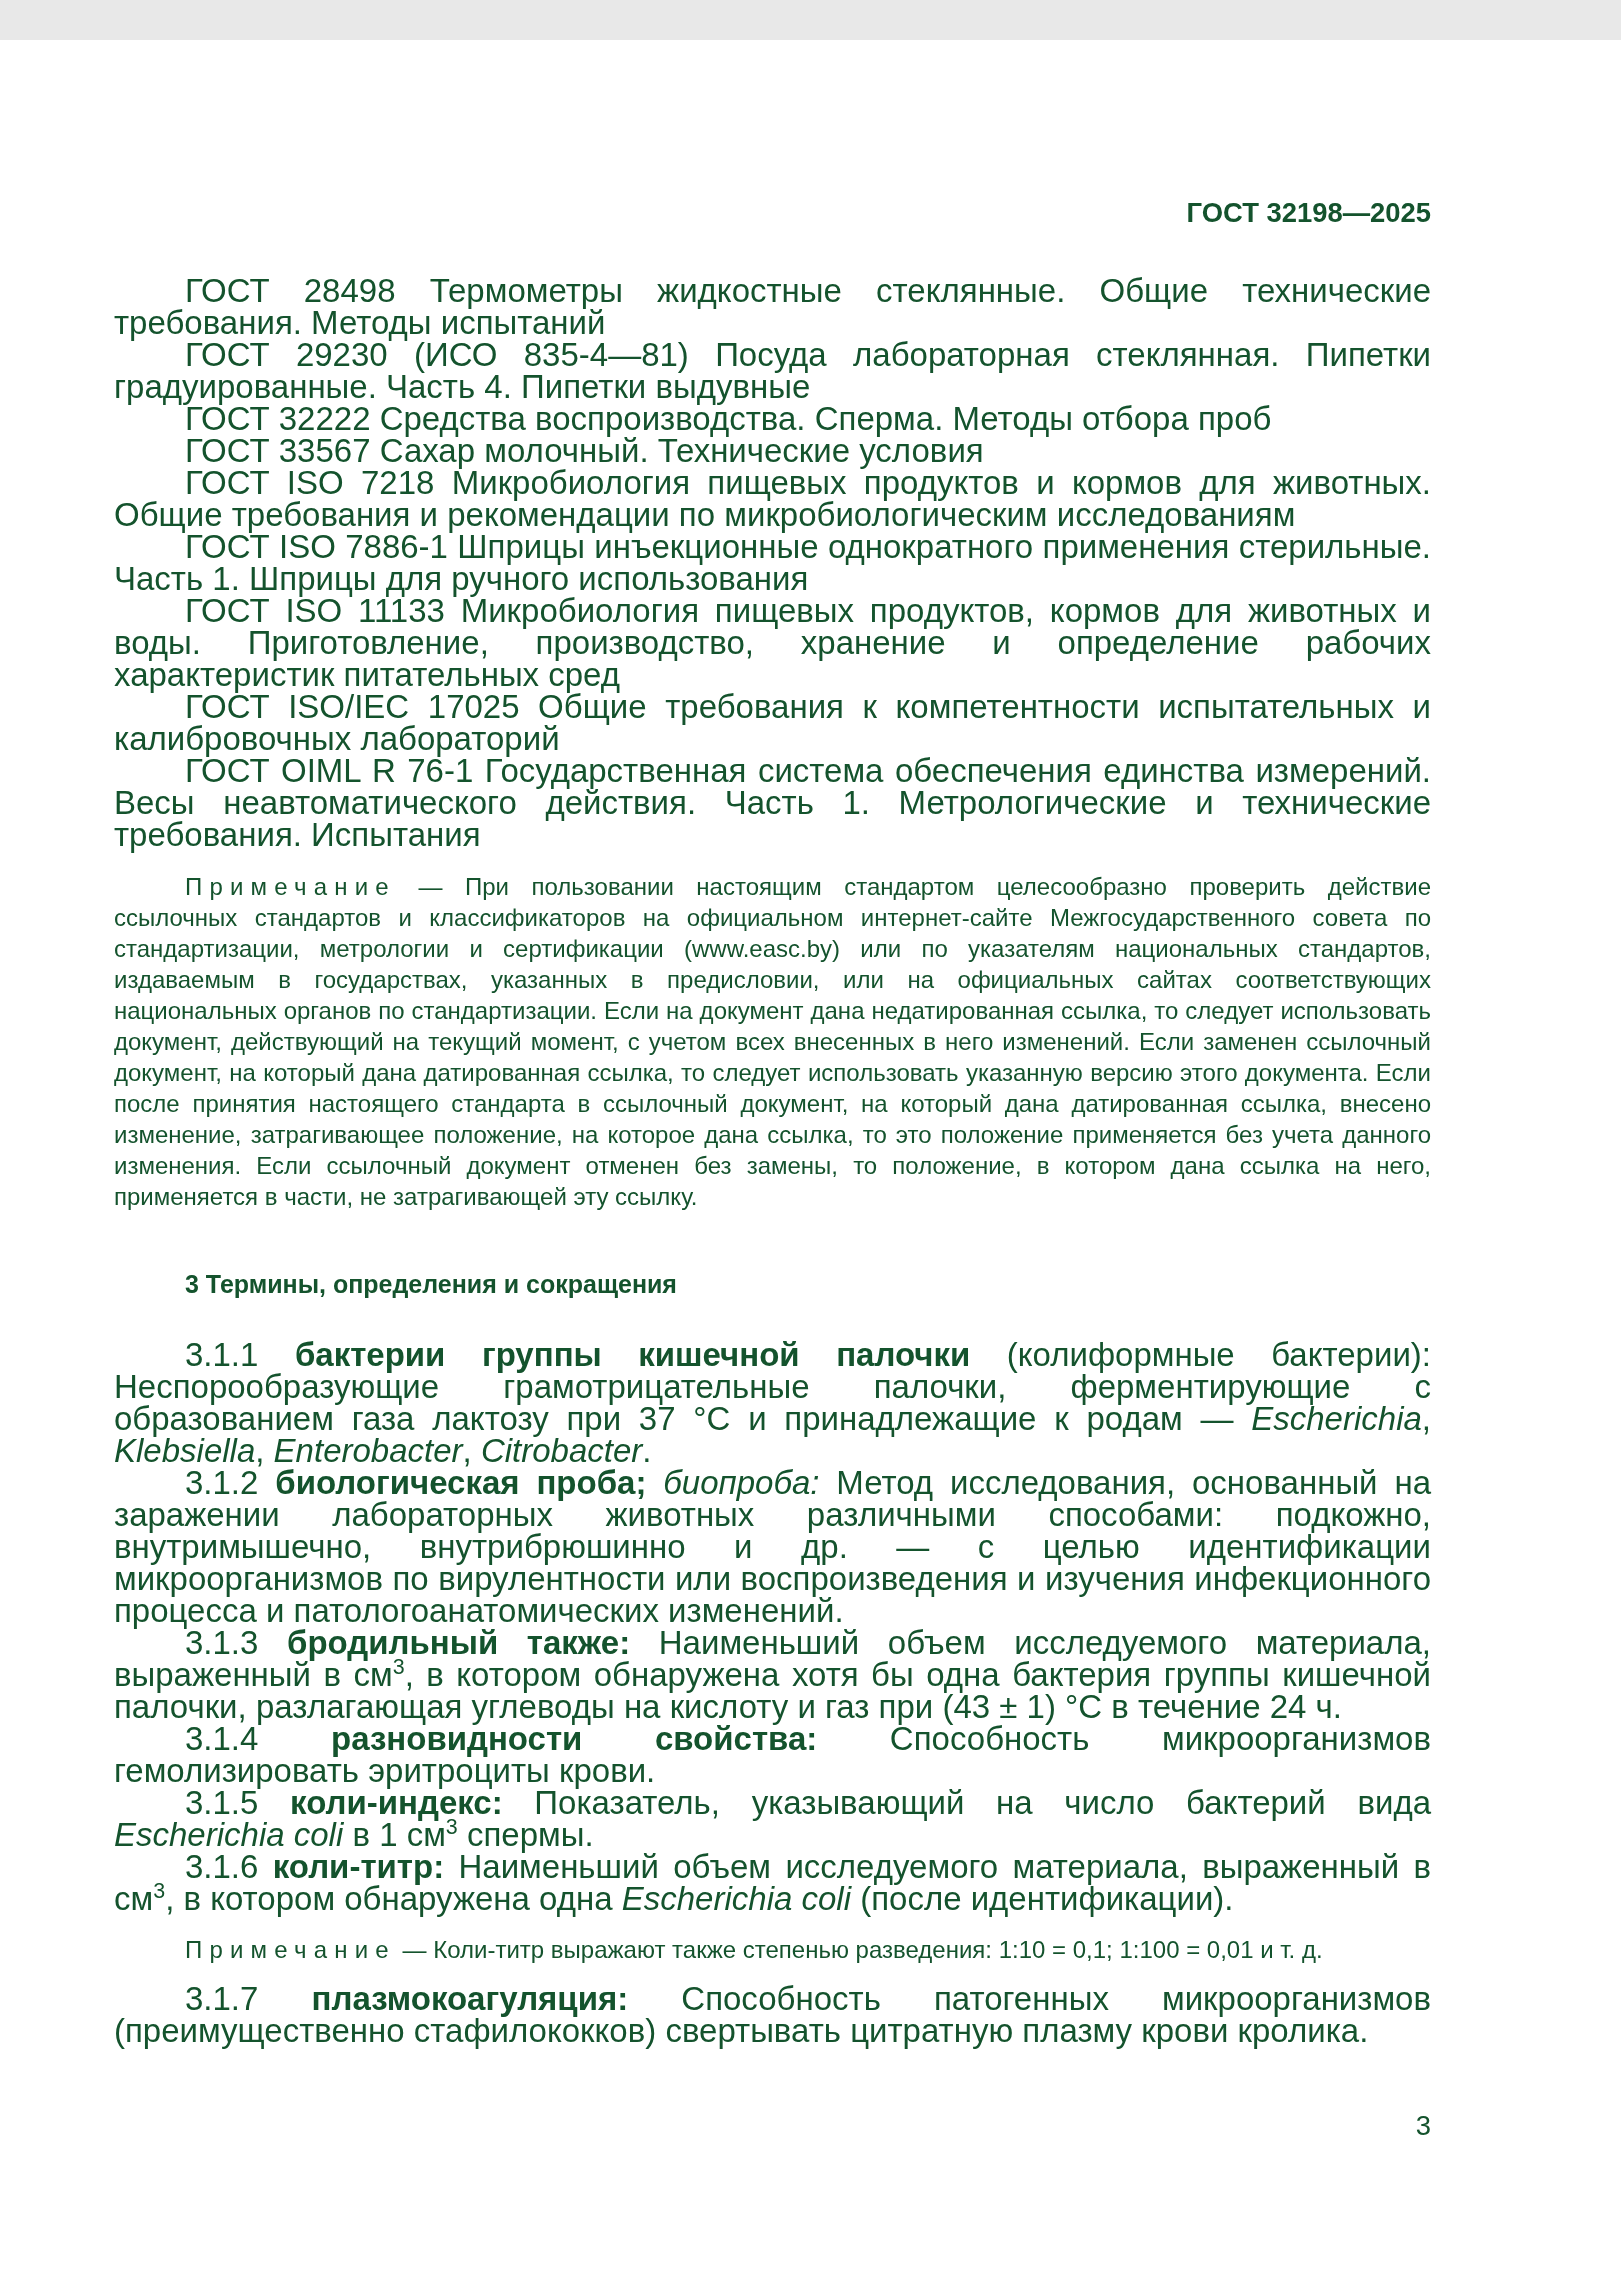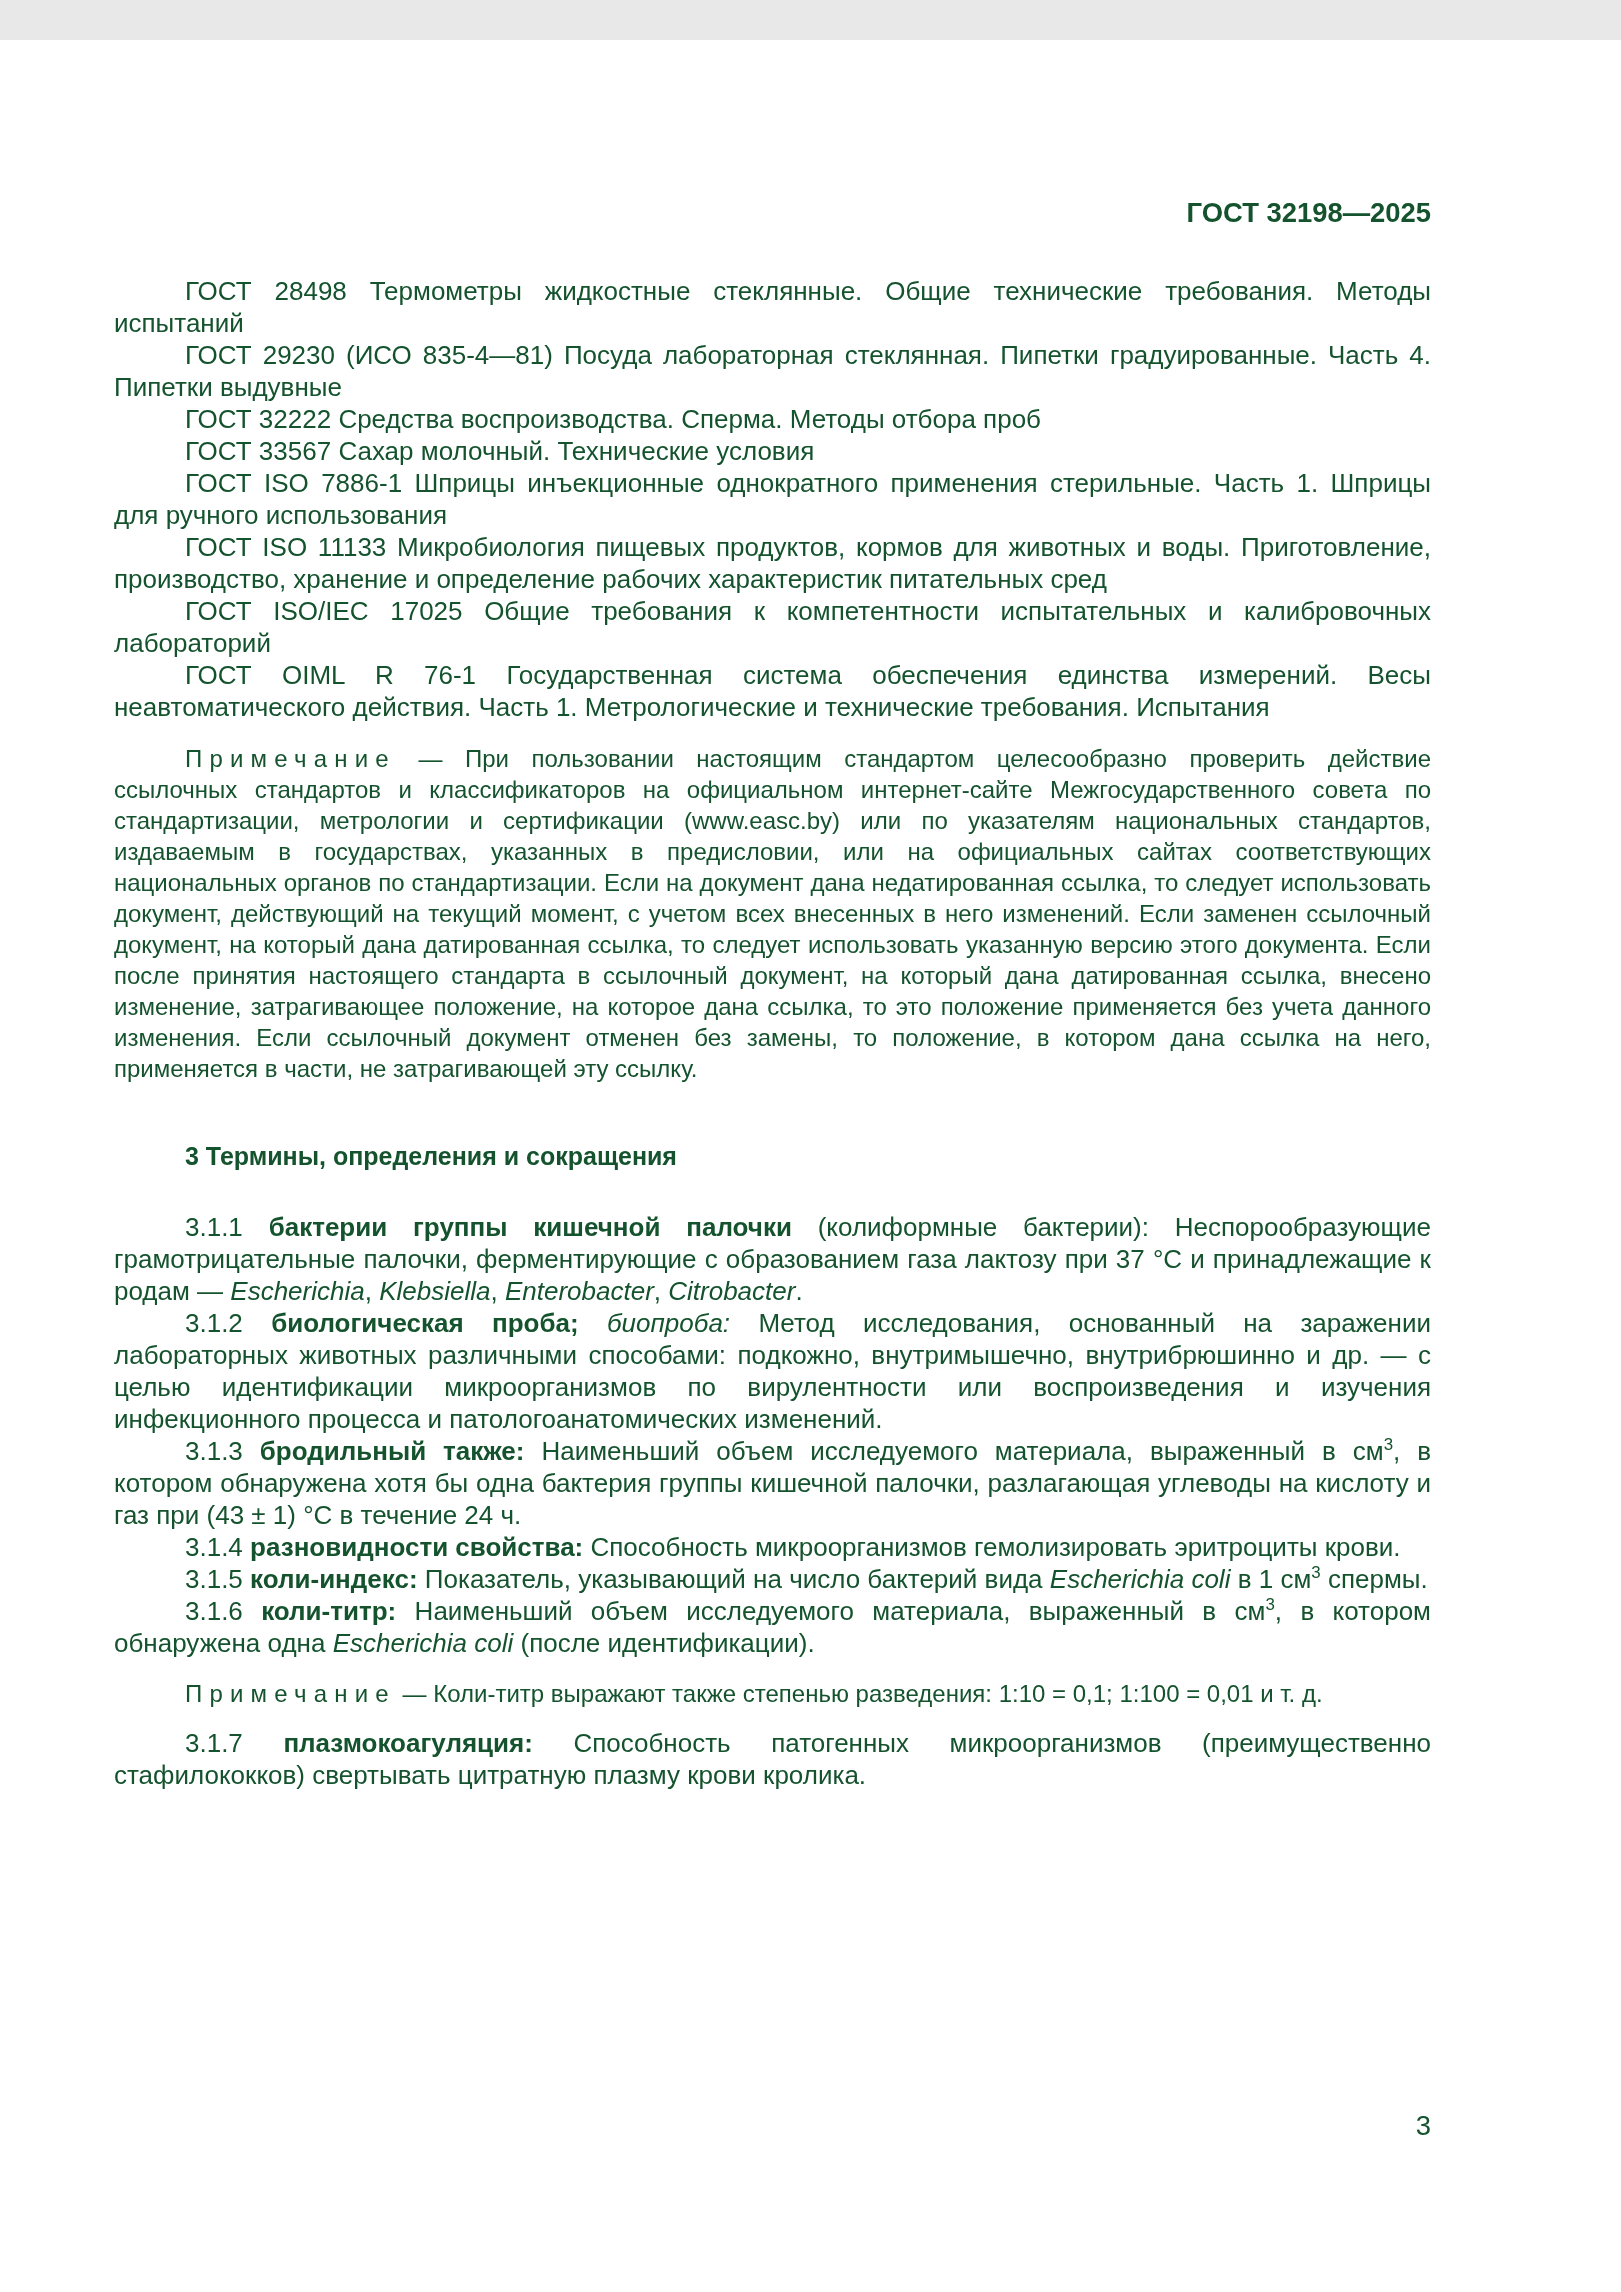--- a/index.html
+++ b/index.html
@@ -21,21 +21,21 @@
   }
   .doc-header{
     font-weight:bold;
     font-size:27.4px;
     line-height:32px;
     text-align:right;
     margin:0 0 46px 0;
   }
   p{margin:0;}
   .para{
-    font-size:26px;
+    font-size:33px;
     line-height:32px;
     text-align:justify;
     text-indent:71px;
   }
   .note{
     font-size:24px;
     line-height:31px;
     text-align:justify;
     text-indent:71px;
     margin:19.6px 0 17.6px 0;
@@ -63,20 +63,21 @@
 <body>
 
 <div class="page">
   <div class="content">
     <div class="doc-header">ГОСТ 32198—2025</div>
     <main>
         <p class="para"><span>ГОСТ 28498 Термометры жидкостные стеклянные. Общие технические требования. Методы испытаний</span></p>
         <p class="para"><span>ГОСТ 29230 (ИСО 835-4—81) Посуда лабораторная стеклянная. Пипетки градуированные. Часть 4. Пипетки выдувные</span></p>
         <p class="para"><span>ГОСТ 32222 Средства воспроизводства. Сперма. Методы отбора проб</span></p>
         <p class="para"><span>ГОСТ 33567 Сахар молочный. Технические условия</span></p>
+        <p class="para"><span>ГОСТ ISO 7218 Микробиология пищевых продуктов и кормов для животных. Общие требования и рекомендации по микробиологическим исследованиям</span></p>
         <p class="para"><span>ГОСТ ISO 7886-1 Шприцы инъекционные однократного применения стерильные. Часть 1. Шприцы для ручного использования</span></p>
         <p class="para"><span>ГОСТ ISO 11133 Микробиология пищевых продуктов, кормов для животных и воды. Приготовление, производство, хранение и определение рабочих характеристик питательных сред</span></p>
         <p class="para"><span>ГОСТ ISO/IEC 17025 Общие требования к компетентности испытательных и калибровочных лабораторий</span></p>
         <p class="para"><span>ГОСТ OIML R 76-1 Государственная система обеспечения единства измерений. Весы неавтоматического действия. Часть 1. Метрологические и технические требования. Испытания</span></p>
         <p class="note"><span class="sp">Примечание</span><span> — При пользовании настоящим стандартом целесообразно проверить действие ссылочных стандартов и классификаторов на официальном интернет-сайте Межгосударственного совета по стандартизации, метрологии и сертификации (www.easc.by) или по указателям национальных стандартов, издаваемым в государствах, указанных в предисловии, или на официальных сайтах соответствующих национальных органов по стандартизации. Если на документ дана недатированная ссылка, то следует использовать документ, действующий на текущий момент, с учетом всех внесенных в него изменений. Если заменен ссылочный документ, на который дана датированная ссылка, то следует использовать указанную версию этого документа. Если после принятия настоящего стандарта в ссылочный документ, на который дана датированная ссылка, внесено изменение, затрагивающее положение, на которое дана ссылка, то это положение применяется без учета данного изменения. Если ссылочный документ отменен без замены, то положение, в котором дана ссылка на него, применяется в части, не затрагивающей эту ссылку.</span></p>
         <h2 class="heading"><span>3 Термины, определения и сокращения</span></h2>
         <p class="para"><span>3.1.1 </span><span class="b">бактерии группы кишечной палочки</span><span> (колиформные бактерии): Неспорообразующие грамотрицательные палочки, ферментирующие с образованием газа лактозу при 37 °С и принадлежащие к родам — </span><span class="i">Escherichia</span><span>, </span><span class="i">Klebsiella</span><span>, </span><span class="i">Enterobacter</span><span>, </span><span class="i">Citrobacter</span><span>.</span></p>
         <p class="para"><span>3.1.2 </span><span class="b">биологическая проба;</span><span> </span><span class="i">биопроба:</span><span> Метод исследования, основанный на заражении лабораторных животных различными способами: подкожно, внутримышечно, внутрибрюшинно и др. — с целью идентификации микроорганизмов по вирулентности или воспроизведения и изучения инфекционного процесса и патологоанатомических изменений.</span></p>
         <p class="para"><span>3.1.3 </span><span class="b">бродильный также:</span><span> Наименьший объем исследуемого материала, выраженный в см</span><span class="sup">3</span><span>, в котором обнаружена хотя бы одна бактерия группы кишечной палочки, разлагающая углеводы на кислоту и газ при (43 ± 1) °С в течение 24 ч.</span></p>
         <p class="para"><span>3.1.4 </span><span class="b">разновидности свойства:</span><span> Способность микроорганизмов гемолизировать эритроциты крови.</span></p>

